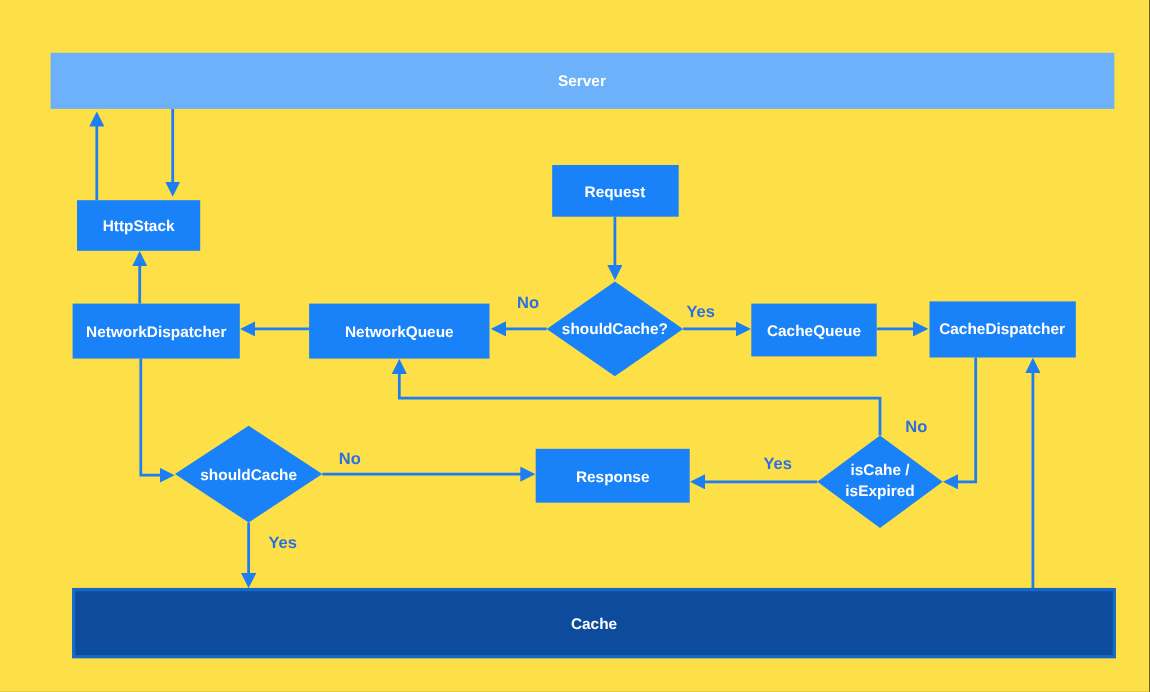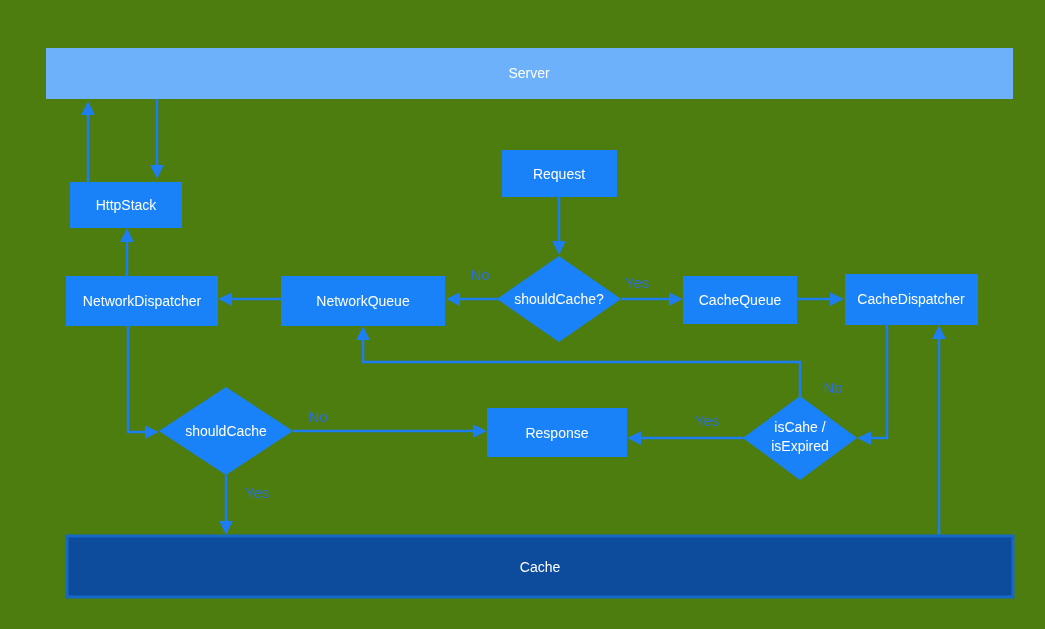--- a/index.html
+++ b/index.html
@@ -4,22 +4,23 @@
 <style>
   html, body {
     margin: 0;
     padding: 0;
     background: #000000;
   }
   .stage {
     position: relative;
     width: 1045px;
     height: 629px;
-    background: #4d7c0f;
+    background: #fde047;
     overflow: hidden;
+    font-weight: bold;
   }
   svg {
     display: block;
     font-family: "Liberation Sans", sans-serif;
   }
   .node-label {
     font-size: 14px;
   }
   .edge-label {
     font-size: 15px;

